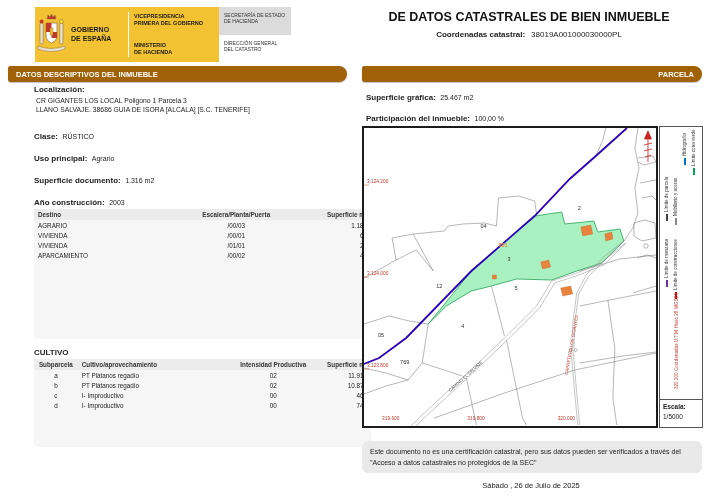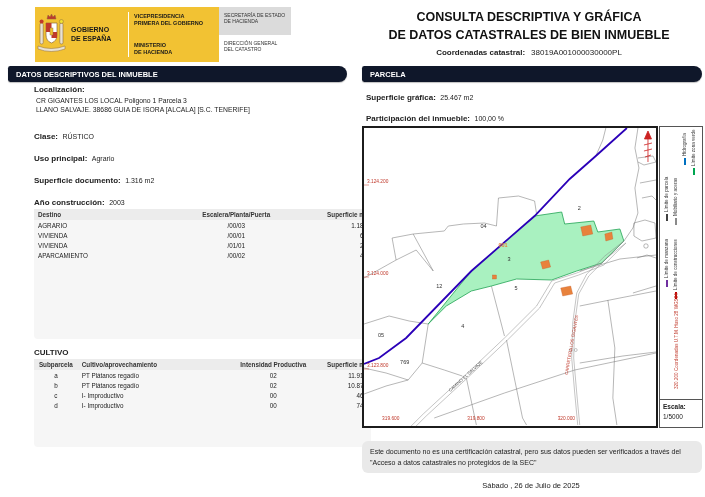--- a/index.html
+++ b/index.html
@@ -18,25 +18,25 @@
   .gov-gray{background:#DBDBDB;padding:5px 5px;flex:1;}
   .gov-white{background:#fff;padding:5px 5px;flex:1;}
 
   
   .title-block{position:absolute;left:356px;top:8px;width:346px;text-align:center;}
   .title-line{font-size:12.5px;font-weight:bold;line-height:1.45;color:#111;}
   .ref-line{margin-top:4px;font-size:8px;}
   .ref-line b{margin-right:6px;}
 
   
-  .bar{position:absolute;background:#0f172a;color:#fff;font-size:7.5px;font-weight:bold;
+  .bar{position:absolute;background:#a16207;color:#fff;font-size:7.5px;font-weight:bold;
        padding:3.5px 8px;border-radius:3px 10px 10px 3px;box-sizing:border-box;
        box-shadow:0 1px 1px rgba(0,0,0,.25);}
   #bar-left{left:8px;top:66px;width:339px;}
-  #bar-right{left:362px;top:66px;width:340px;}
+  #bar-right{left:362px;top:66px;width:340px;text-align:right;}
 
   
   .left-content{position:absolute;left:10px;top:85px;width:337px;margin-left:24px;}
   .flabel{font-weight:bold;font-size:8px;}
   .fvalue{font-size:7px;}
   .addr{font-size:6.8px;margin:2.5px 0 0 2px;}
   .frow{margin-top:4px;}
   .sec-title{font-weight:bold;font-size:8px;margin:9px 0 2px;}
   .tbl-wrap{background:#f6f6f6;border-radius:4px;}
   table.tbl{width:100%;border-collapse:collapse;font-size:6.3px;}
@@ -98,21 +98,20 @@
   </div>
   <div class="gov-right">
     <div class="gov-gray pre">SECRETARÍA DE ESTADO
 DE HACIENDA</div>
     <div class="gov-white pre">DIRECCIÓN GENERAL
 DEL CATASTRO</div>
   </div>
 </div>
 
 <div class="title-block">
-  <div class="title-line">CONSULTA DESCRIPTIVA Y GRÁFICA</div>
   <div class="title-line">DE DATOS CATASTRALES DE BIEN INMUEBLE</div>
   <div class="ref-line">
     <b>Coordenadas catastral:</b><span>38019A001000030000PL</span>
   </div>
 </div>
 
 <div class="bar" id="bar-left">DATOS DESCRIPTIVOS DEL INMUEBLE</div>
 <div class="bar" id="bar-right">PARCELA</div>
 
 <div class="left-content">

